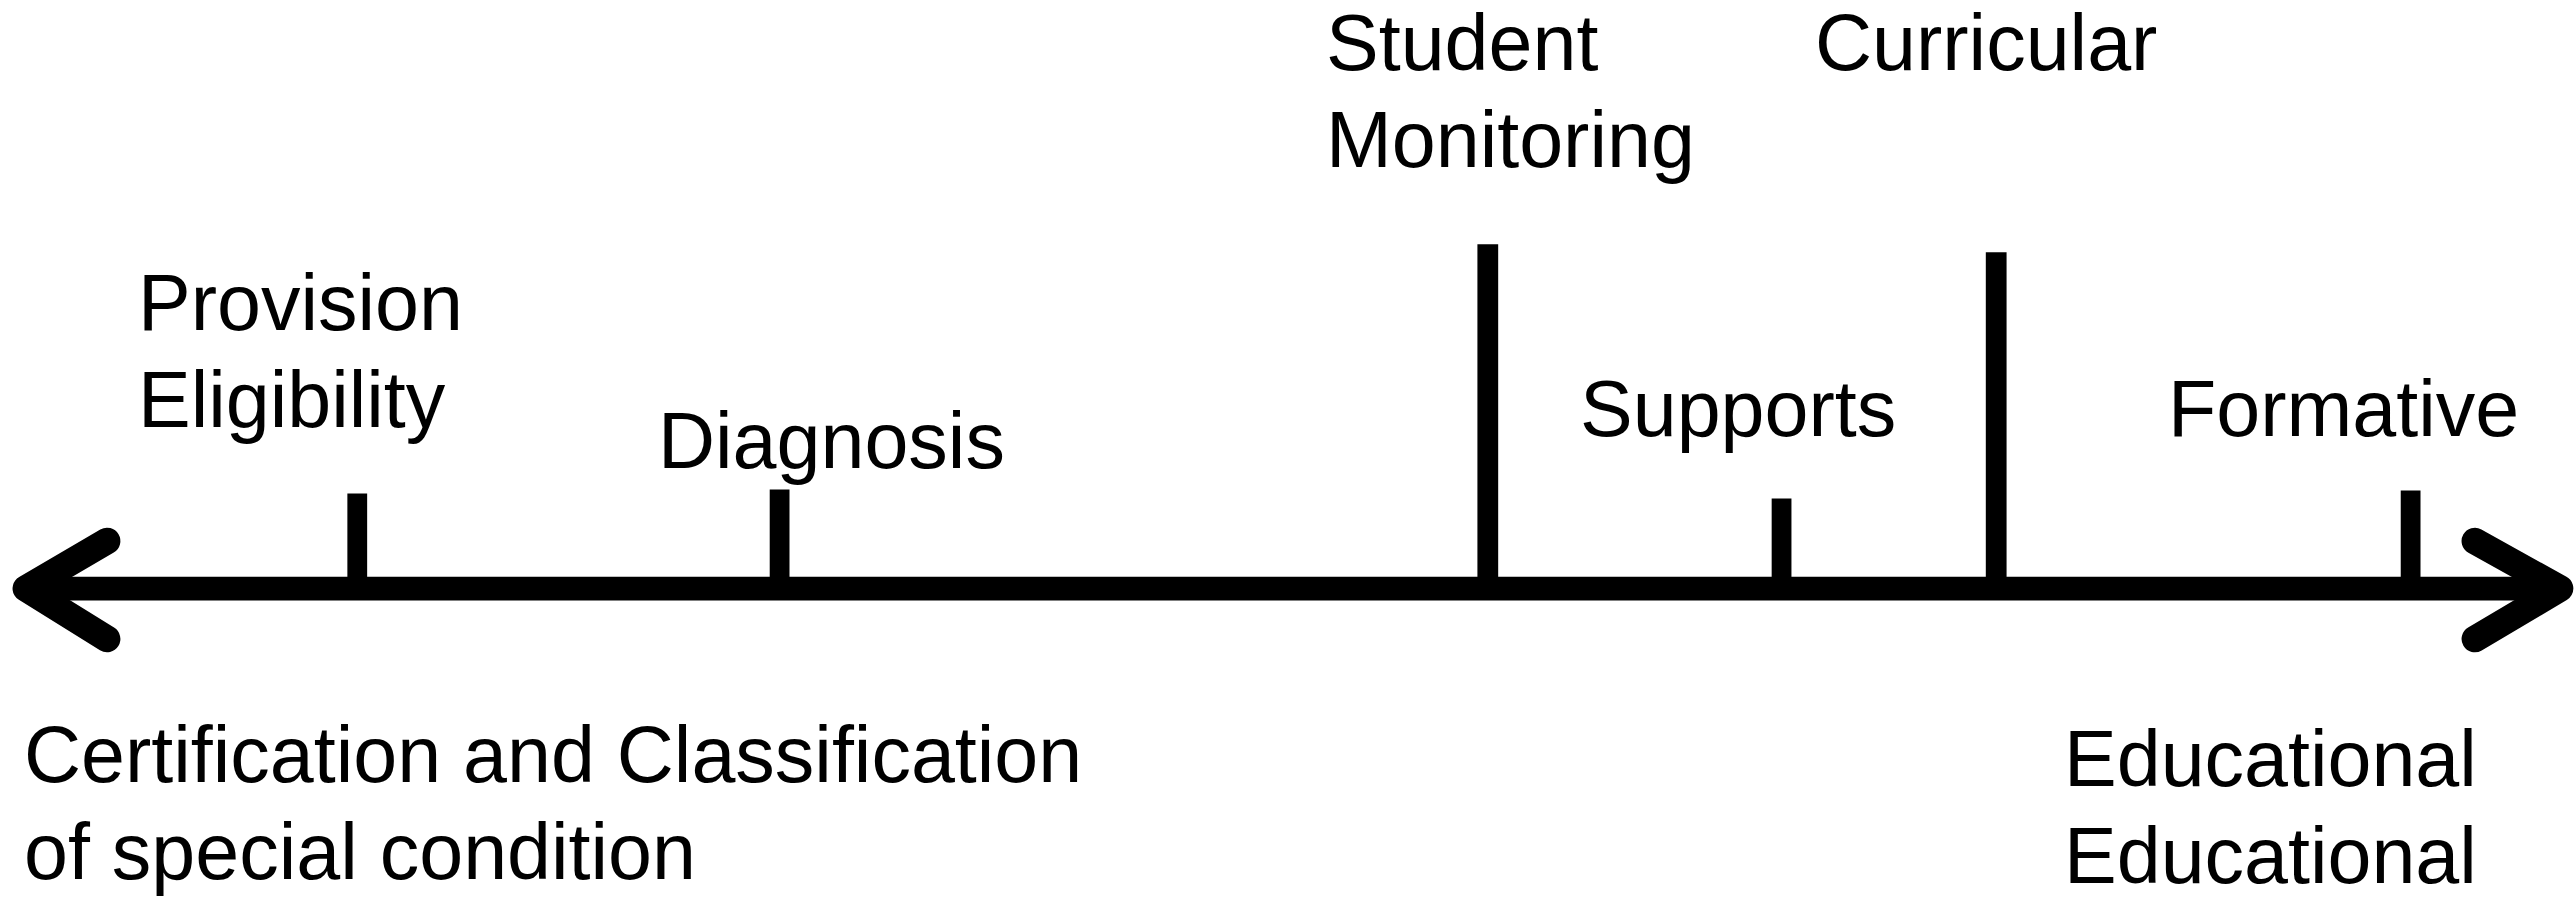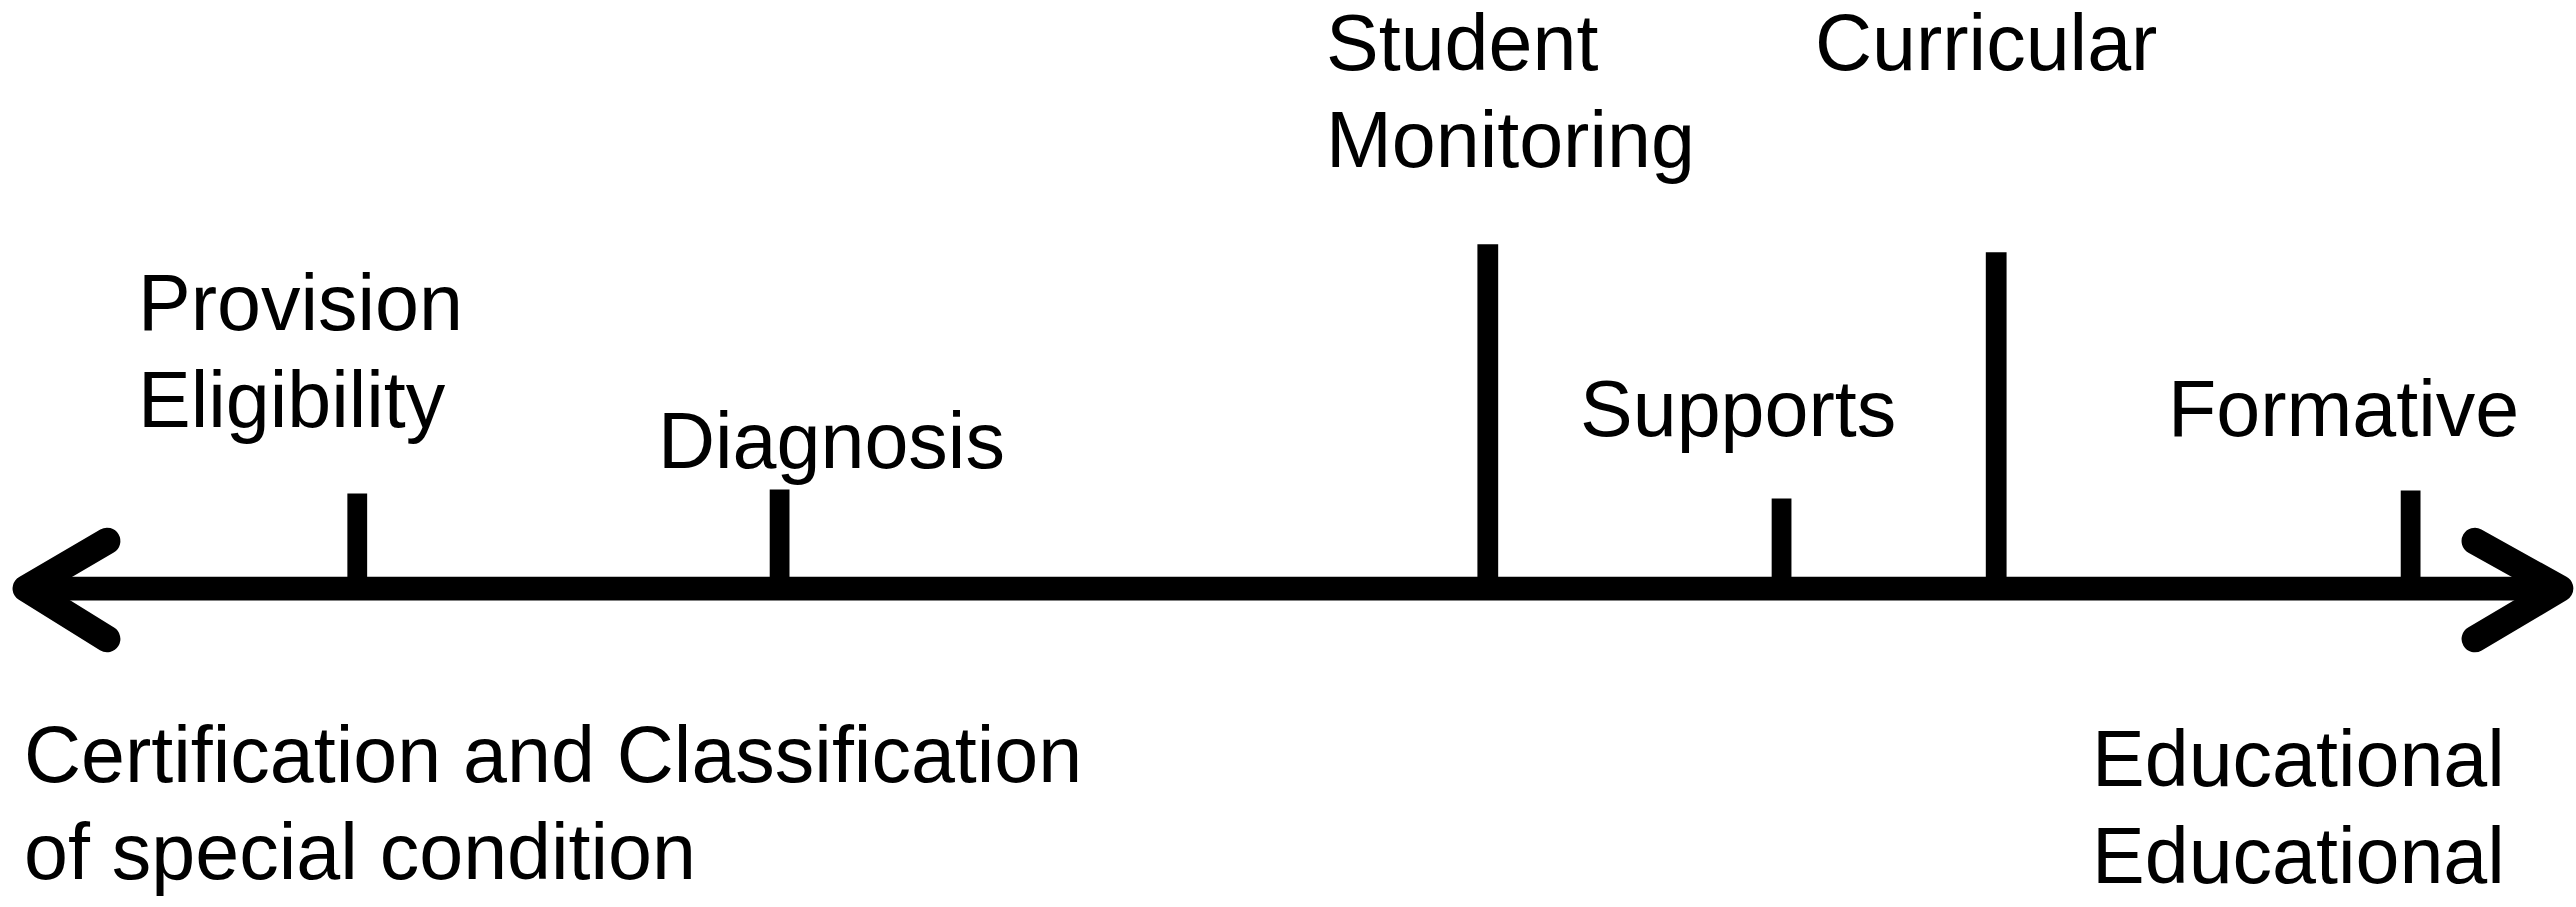--- a/index.html
+++ b/index.html
@@ -71,19 +71,19 @@
     <span class="line">Curricular</span>
   </div>
 
   <div class="label" style="left:2168px; top:360px;">Formative</div>
 
   <div class="label" style="left:24px; top:706px;">
     <span class="line">Certification and Classification</span>
     <span class="line">of special condition</span>
   </div>
 
-  <div class="label" style="left:2064px; top:710px;margin-left:28px;">
+  <div class="label" style="left:2064px; top:710px;">
     <span class="line">Educational</span>
     <span class="line">Educational</span>
   </div>
 
 </div>
 
 
 </body></html>

